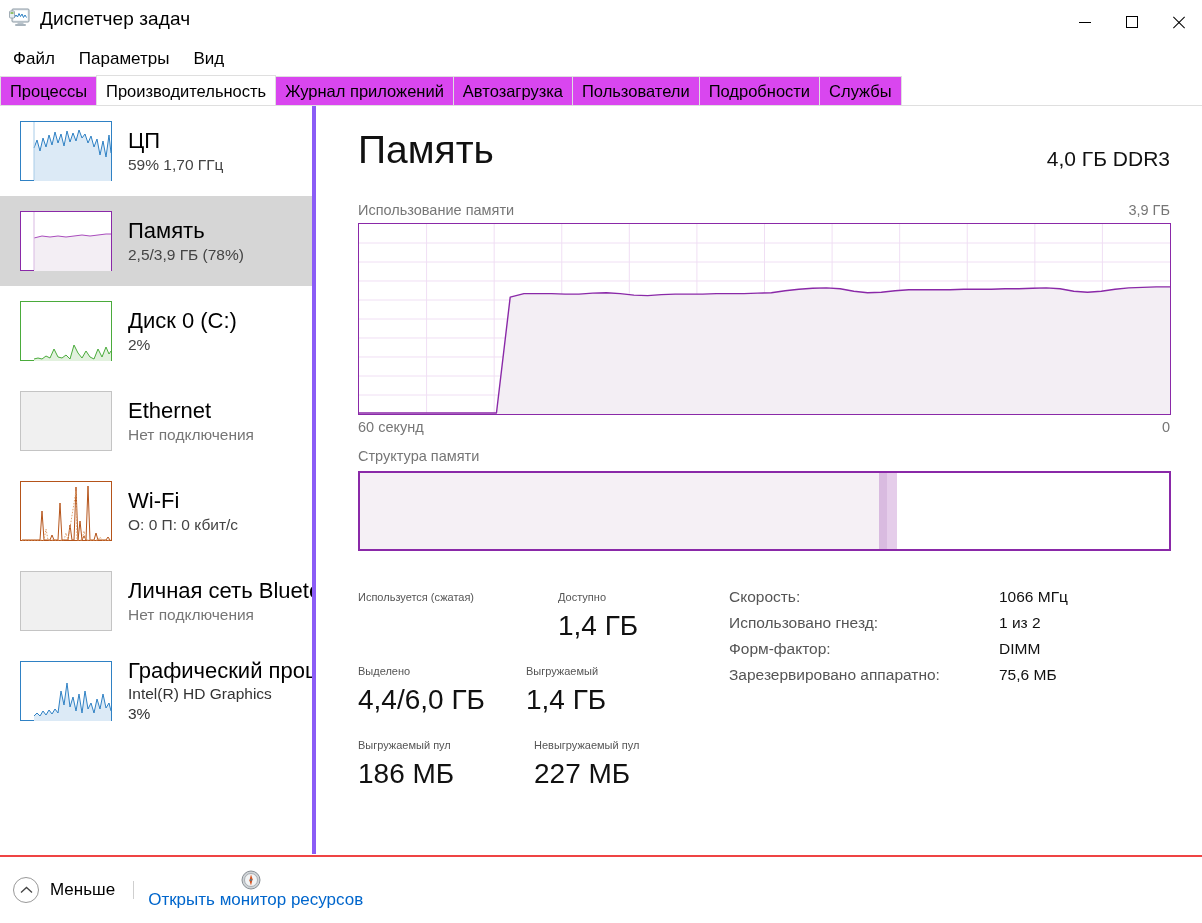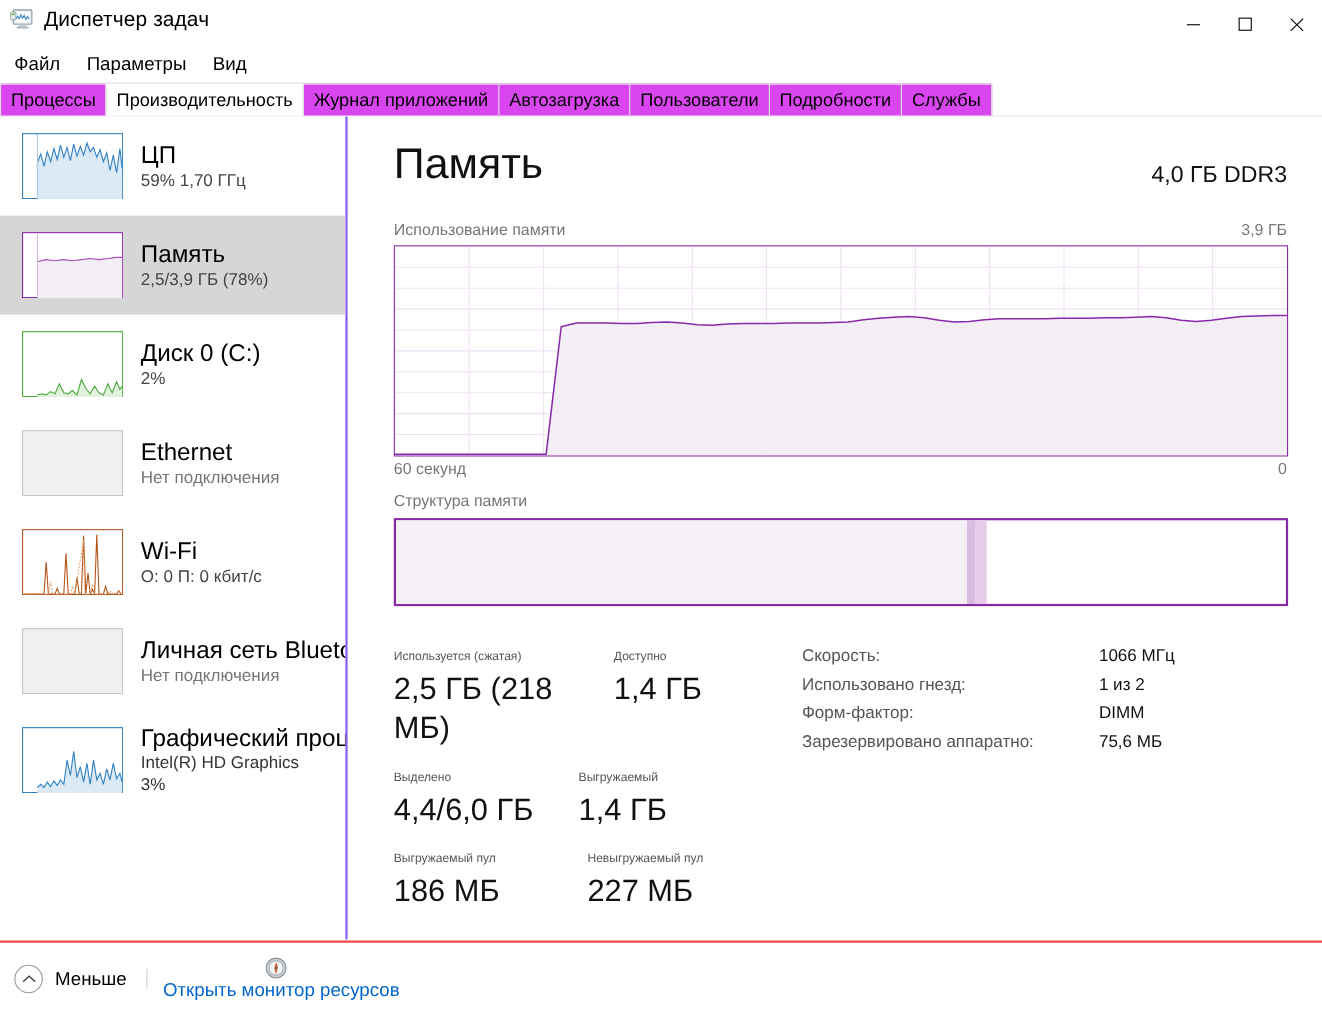--- a/index.html
+++ b/index.html
@@ -89,21 +89,21 @@
     line-height: 30px;
   }
 
   
   .content {
     position: absolute; left: 0; top: 106px; width: 1202px; height: 748px;
   }
   .sidebar {
     position: absolute; left: 0; top: 0; width: 316px; height: 748px;
     background: #ffffff;
-    border-right: 2px solid #8b5cf6;
+    border-right: 4px solid #8b5cf6;
     overflow: hidden;
   }
   .res-item {
     position: relative;
     height: 90px;
     display: flex; align-items: center;
     padding-left: 20px;
     cursor: default;
   }
   .res-item.selected { background: #d6d6d6; }
@@ -431,21 +431,20 @@
       <div class="comp-box">
         <div class="comp-used" id="comp-used" style="width: 64.1%;"></div>
         <div class="comp-modified" id="comp-mod" style="left: 64.1%; width: 1.1%;"></div>
         <div class="comp-standby" id="comp-standby" style="left: 65.2%; width: 1.2%;"></div>
       </div>
 
       <div class="stats-left">
         <div class="stat-row">
           <div class="stat-block" style="width:200px">
             <div class="stat-label">Используется (сжатая)</div>
-            <div class="stat-value">2,5 ГБ (218 МБ)</div>
           </div>
           <div class="stat-block">
             <div class="stat-label">Доступно</div>
             <div class="stat-value">1,4 ГБ</div>
           </div>
         </div>
         <div class="stat-row">
           <div class="stat-block" style="width:168px">
             <div class="stat-label">Выделено</div>
             <div class="stat-value">4,4/6,0 ГБ</div>

